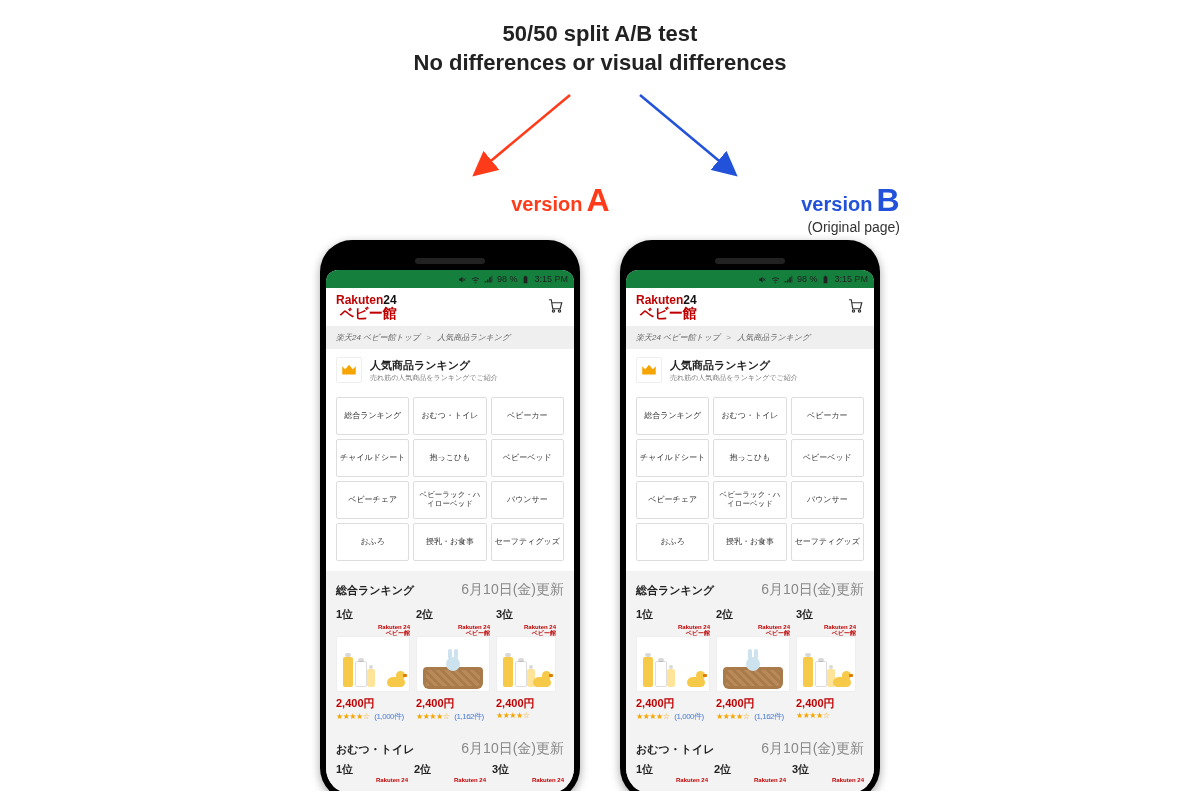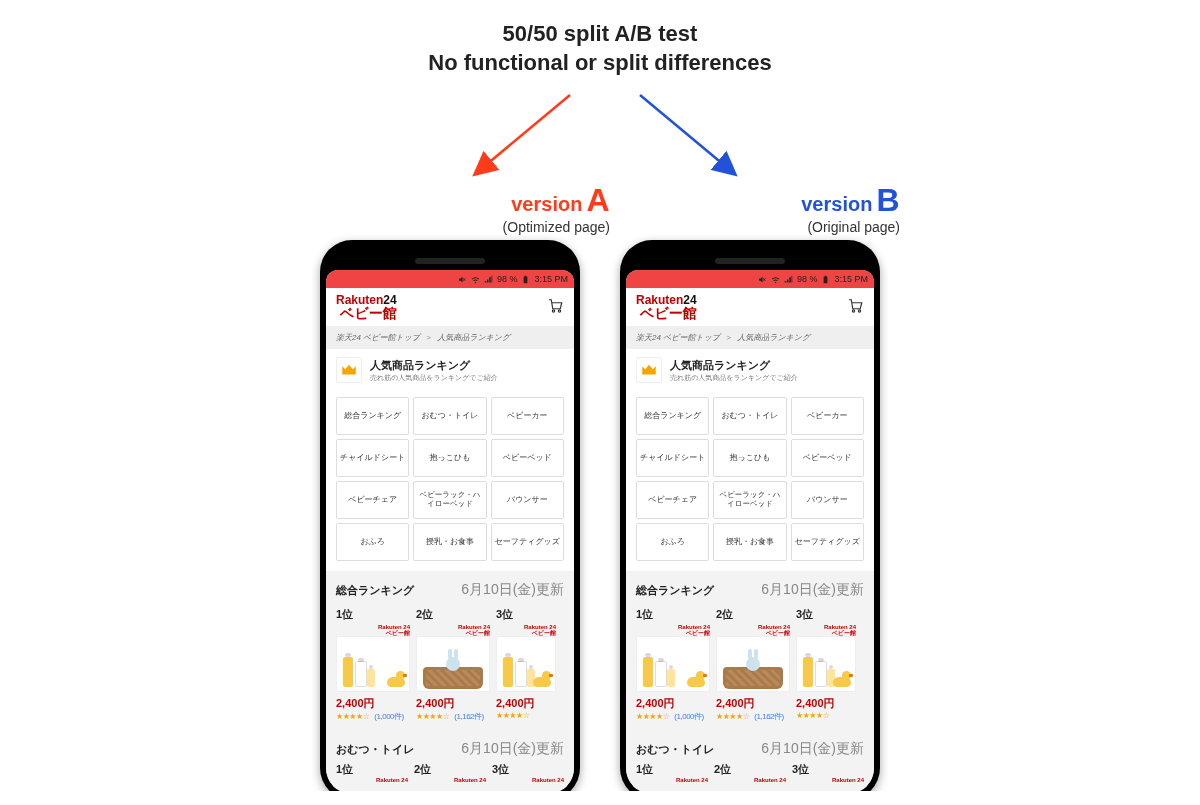--- a/index.html
+++ b/index.html
@@ -11,21 +11,21 @@
   .ver-label .word { font-size:20px; font-weight:600; margin-right:4px; }
   .ver-label .sub { font-size:14px; color:#333; }
   .ver-a .big, .ver-a .word { color:#ff3b1a; }
   .ver-b .big, .ver-b .word { color:#2152d9; }
 
   .phones { position:absolute; top:240px; left:0; width:100%; display:flex; justify-content:center; gap:40px; }
   .phone { width:260px; height:560px; background:#000; border-radius:32px; box-shadow:0 3px 10px rgba(0,0,0,.35); position:relative; }
   .phone::before { content:""; position:absolute; top:18px; left:50%; transform:translateX(-50%); width:70px; height:6px; border-radius:4px; background:#222; }
   .screen { position:absolute; top:30px; bottom:6px; left:6px; right:6px; background:#f3f3f3; border-radius:12px 12px 26px 26px; overflow:hidden; }
 
-  .statusbar { height:18px; background:#ef4444; font-size:9px; color:#222; display:flex; justify-content:flex-end; align-items:center; gap:4px; padding:0 6px; }
+  .statusbar { height:18px; background:#15803d; font-size:9px; color:#222; display:flex; justify-content:flex-end; align-items:center; gap:4px; padding:0 6px; }
   .statusbar svg { width:9px; height:9px; fill:#222; }
   .app-header { background:#fff; padding:6px 10px; display:flex; align-items:center; justify-content:space-between; }
   .brand { line-height:1;text-align:right; }
   .brand .line1 { color:#bf0000; font-weight:800; font-size:12px; }
   .brand .line1 .suffix { color:#111; font-weight:800; }
   .brand .line2 { color:#bf0000; font-weight:800; font-size:14px; }
   .cart-icon svg { width:18px; height:18px; stroke:#333; fill:none; }
 
   .crumb { background:#efefef; font-size:8px; color:#666; padding:6px 10px;font-style:italic; }
   .crumb span.sep { margin:0 4px; color:#999; }
@@ -76,39 +76,38 @@
   .mini-ranks .col .rank { margin-bottom:0; }
   .mini-brand { font-size:6px; color:#bf0000; text-align:right; font-weight:700; }
 </style>
 </head>
 <body>
 
 <div class="stage">
 
   <div class="title-block">
     <div>50/50 split A/B test</div>
-    <div>No functional or split differences</div>
+    <div>No differences or visual differences</div>
   </div>
 
   <svg class="arrows" viewBox="0 0 1200 90">
     <defs>
       <marker id="arA" markerWidth="10" markerHeight="10" refX="6" refY="5" orient="auto">
         <path d="M0,0 L10,5 L0,10 z" fill="#ff3b1a"></path>
       </marker>
       <marker id="arB" markerWidth="10" markerHeight="10" refX="6" refY="5" orient="auto">
         <path d="M0,0 L10,5 L0,10 z" fill="#2152d9"></path>
       </marker>
     </defs>
     <line x1="570" y1="5" x2="480" y2="80" stroke="#ff3b1a" stroke-width="2.5" marker-end="url(#arA)"></line>
     <line x1="640" y1="5" x2="730" y2="80" stroke="#2152d9" stroke-width="2.5" marker-end="url(#arB)"></line>
   </svg>
 
   <div class="ver-label ver-a" style="left:310px">
     <span class="word">version</span><span class="big">A</span>
-    <div class="sub">(Optimized page)</div>
   </div>
   <div class="ver-label ver-b" style="left:600px">
     <span class="word">version</span><span class="big">B</span>
     <div class="sub">(Original page)</div>
   </div>
 
   <div class="phones">
 
     <div class="phone">
       <div class="screen">

